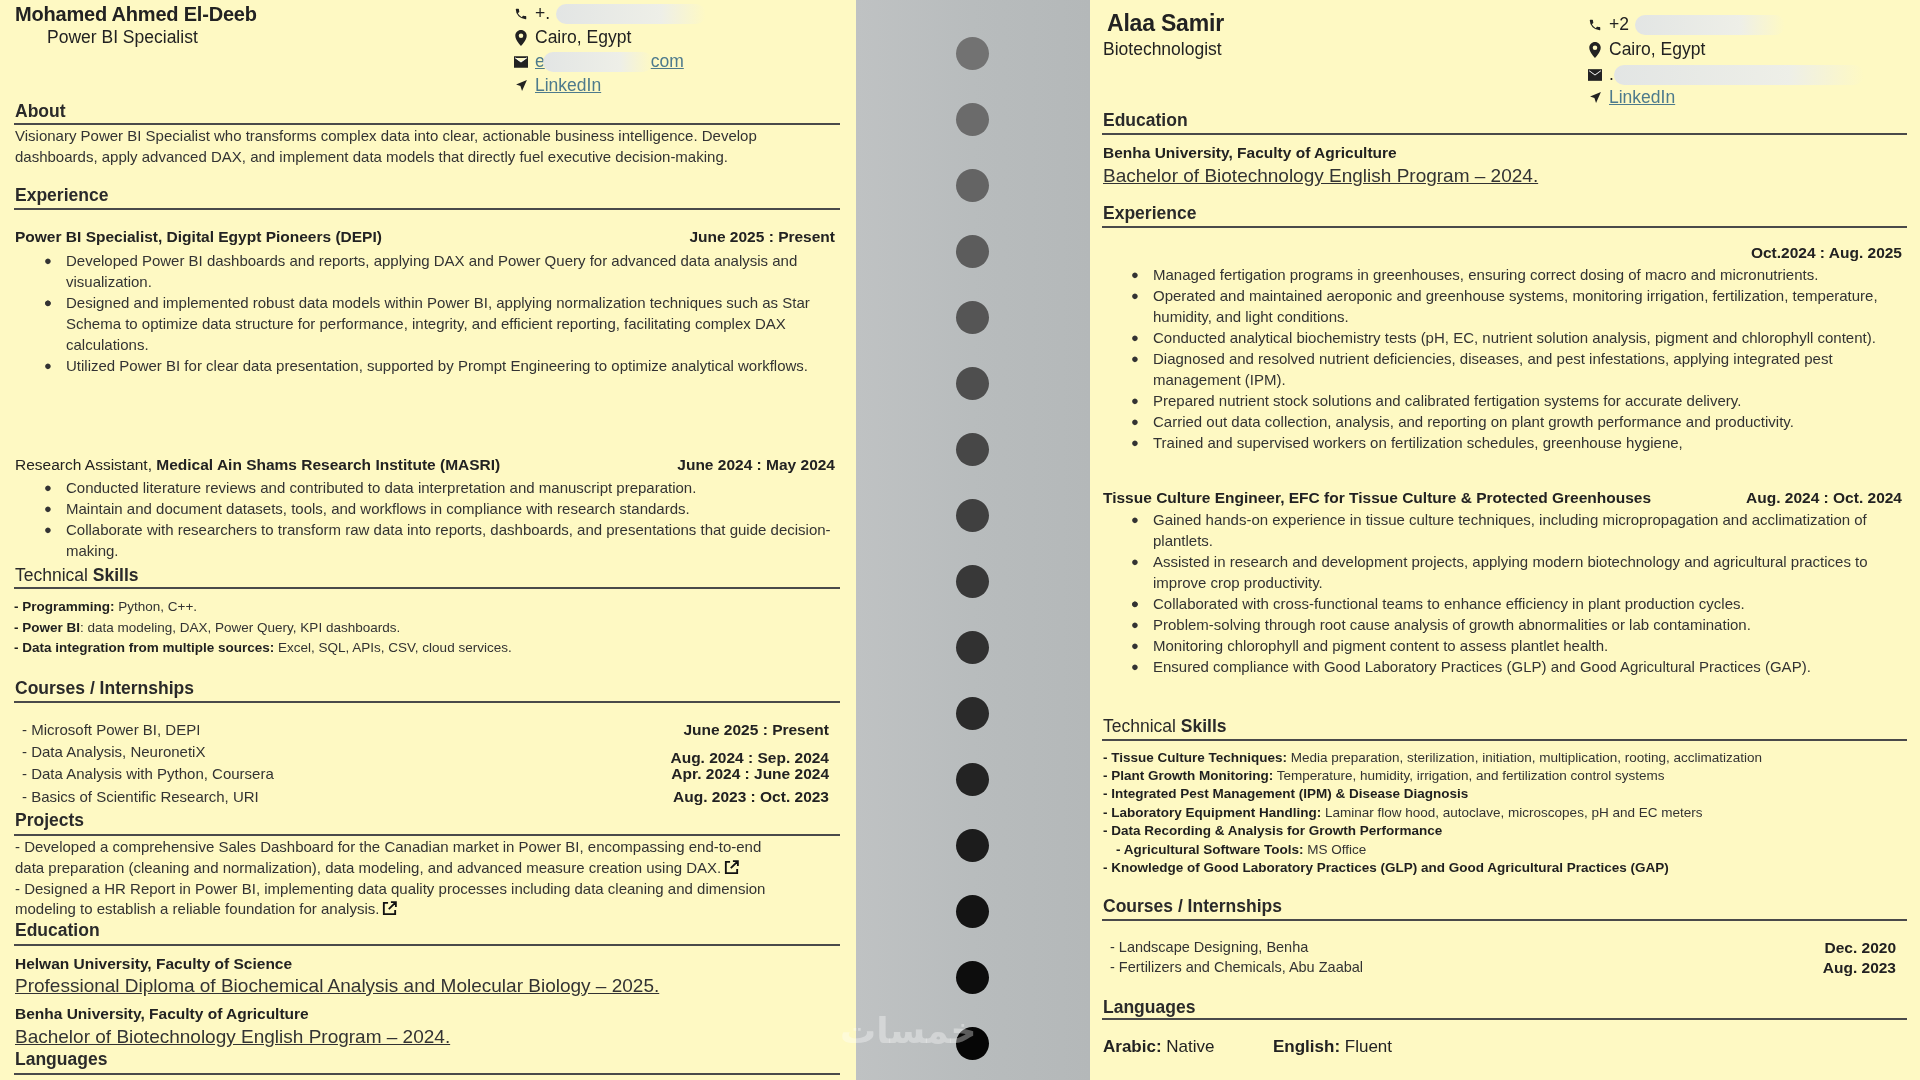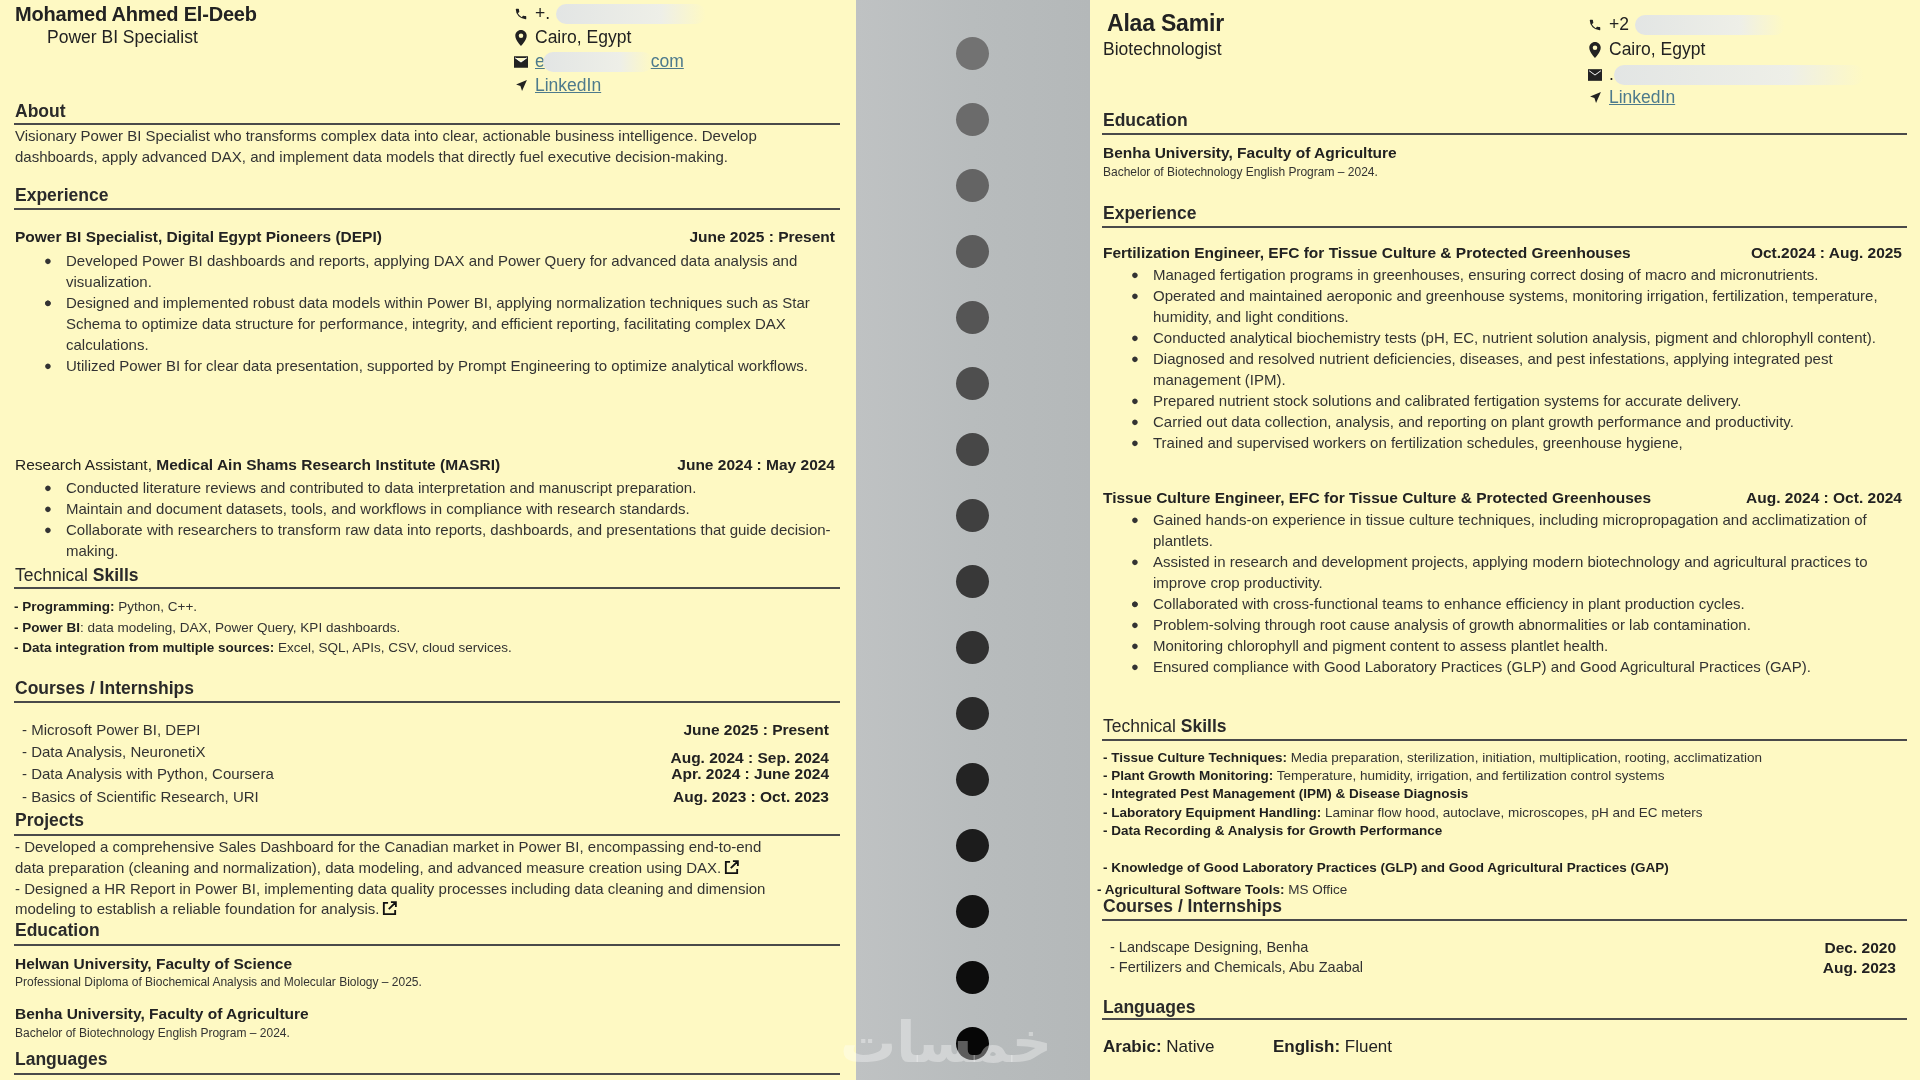--- a/index.html
+++ b/index.html
@@ -28,27 +28,27 @@
   .job-title { font-size: 15.5px; font-weight: bold; color: #222; }
   .job-title .light { font-weight: normal; }
   .job-date { font-size: 15.5px; font-weight: bold; color: #222; text-align: right; }
   .bullet { font-size: 15px; color: #333; line-height: 21px; white-space: normal; }
   .bullet .dot { position: absolute; left: -22px; top: 0; font-size: 13px; }
   .skill { font-size: 13.5px; color: #333; }
   .skill b { color: #1f1f1f; }
   .course { font-size: 15px; color: #333; }
   .course-date { font-size: 15.5px; font-weight: bold; color: #222; text-align: right; }
   .edu-school { font-size: 15.5px; font-weight: bold; color: #222; }
-  .edu-degree { font-size: 12px; color: #333; }
+  .edu-degree { font-size: 19px; color: #333; text-decoration: underline; }
   .lang { font-size: 17px; color: #222; }
   .lang b { font-weight: bold; }
   .ext-icon { display: inline-block; vertical-align: -3px; margin-left: 2px; }
 
   .dot-circle { position: absolute; width: 33px; height: 33px; border-radius: 50%; left: 956px; }
-  .watermark { position: absolute; left: 840px; top: 1010px; font-size: 56px; color: rgba(255,255,255,0.35);
+  .watermark { position: absolute; left: 840px; top: 1010px; font-size: 36px; color: rgba(255,255,255,0.35);
                font-family: "DejaVu Sans", sans-serif; font-weight: bold; white-space: nowrap; }
 </style>
 </head>
 <body>
 
 <div id="left-panel" class="panel">
 
   <div class="abs name" style="left:15px; top:3px;">Mohamed Ahmed El-Deeb</div>
   <div class="abs subtitle" style="left:47px; top:27px;">Power BI Specialist</div>
 
@@ -216,21 +216,20 @@
   </div>
 
   <div class="abs sec-h" style="left:13px; top:110px;">Education</div>
   <div class="rule" style="left:12px; width:805px; top:133px;"></div>
   <div class="abs edu-school" style="left:13px; top:144px;">Benha University, Faculty of Agriculture</div>
   <div class="abs edu-degree" style="left:13px; top:165px;">Bachelor of Biotechnology English Program – 2024.</div>
 
   <div class="abs sec-h" style="left:13px; top:203px;">Experience</div>
   <div class="rule" style="left:12px; width:805px; top:226px;"></div>
 
-  <div class="abs job-title" style="left:13px; top:244px;">Fertilization Engineer, EFC for Tissue Culture &amp; Protected Greenhouses</div>
   <div class="abs job-date" style="right:18px; top:244px;">Oct.2024 : Aug. 2025</div>
   <div style="position:absolute; left:63px; top:264px; width:755px;">
     <div class="bullet" style="position:relative;"><span class="dot">●</span><span>Managed fertigation programs in greenhouses, ensuring correct dosing of macro and micronutrients.</span></div>
     <div class="bullet" style="position:relative;"><span class="dot">●</span><span>Operated and maintained aeroponic and greenhouse systems, monitoring irrigation, fertilization, temperature, humidity, and light conditions.</span></div>
     <div class="bullet" style="position:relative;"><span class="dot">●</span><span>Conducted analytical biochemistry tests (pH, EC, nutrient solution analysis, pigment and chlorophyll content).</span></div>
     <div class="bullet" style="position:relative;"><span class="dot">●</span><span>Diagnosed and resolved nutrient deficiencies, diseases, and pest infestations, applying integrated pest management (IPM).</span></div>
     <div class="bullet" style="position:relative;"><span class="dot">●</span><span>Prepared nutrient stock solutions and calibrated fertigation systems for accurate delivery.</span></div>
     <div class="bullet" style="position:relative;"><span class="dot">●</span><span>Carried out data collection, analysis, and reporting on plant growth performance and productivity.</span></div>
     <div class="bullet" style="position:relative;"><span class="dot">●</span><span>Trained and supervised workers on fertilization schedules, greenhouse hygiene,</span></div>
   </div>
@@ -247,21 +246,21 @@
     <div class="bullet" style="position:relative;"><span class="dot">●</span><span>Ensured compliance with Good Laboratory Practices (GLP) and Good Agricultural Practices (GAP).</span></div>
   </div>
 
   <div class="abs sec-h" style="left:13px; top:716px;"><span style="font-weight:normal;">Technical </span><span>Skills</span></div>
   <div class="rule" style="left:12px; width:805px; top:739px;"></div>
   <div class="abs skill" style="left:13px; top:750px;"><b>- Tissue Culture Techniques:</b><span> Media preparation, sterilization, initiation, multiplication, rooting, acclimatization</span></div>
   <div class="abs skill" style="left:13px; top:768px;"><b>- Plant Growth Monitoring:</b><span> Temperature, humidity, irrigation, and fertilization control systems</span></div>
   <div class="abs skill" style="left:13px; top:786px;"><b>- Integrated Pest Management (IPM) &amp; Disease Diagnosis</b><span></span></div>
   <div class="abs skill" style="left:13px; top:805px;"><b>- Laboratory Equipment Handling:</b><span> Laminar flow hood, autoclave, microscopes, pH and EC meters</span></div>
   <div class="abs skill" style="left:13px; top:823px;"><b>- Data Recording &amp; Analysis for Growth Performance</b><span></span></div>
-  <div class="abs skill" style="left:7px; top:842px;margin-top:40px;"><b>- Agricultural Software Tools:</b><span> MS Office</span></div>
+  <div class="abs skill" style="left:26px; top:842px;"><b>- Agricultural Software Tools:</b><span> MS Office</span></div>
   <div class="abs skill" style="left:13px; top:860px;"><b>- Knowledge of Good Laboratory Practices (GLP) and Good Agricultural Practices (GAP)</b><span></span></div>
 
   <div class="abs sec-h" style="left:13px; top:896px;">Courses / Internships</div>
   <div class="rule" style="left:12px; width:805px; top:919px;"></div>
   <div class="abs course" style="left:20px; top:939px; font-size:14.5px;">- Landscape Designing, Benha</div>
   <div class="abs course-date" style="right:24px; top:939px;">Dec. 2020</div>
   <div class="abs course" style="left:20px; top:959px; font-size:14.5px;">- Fertilizers and Chemicals, Abu Zaabal</div>
   <div class="abs course-date" style="right:24px; top:959px;">Aug. 2023</div>
 
   <div class="abs sec-h" style="left:13px; top:997px;">Languages</div>

